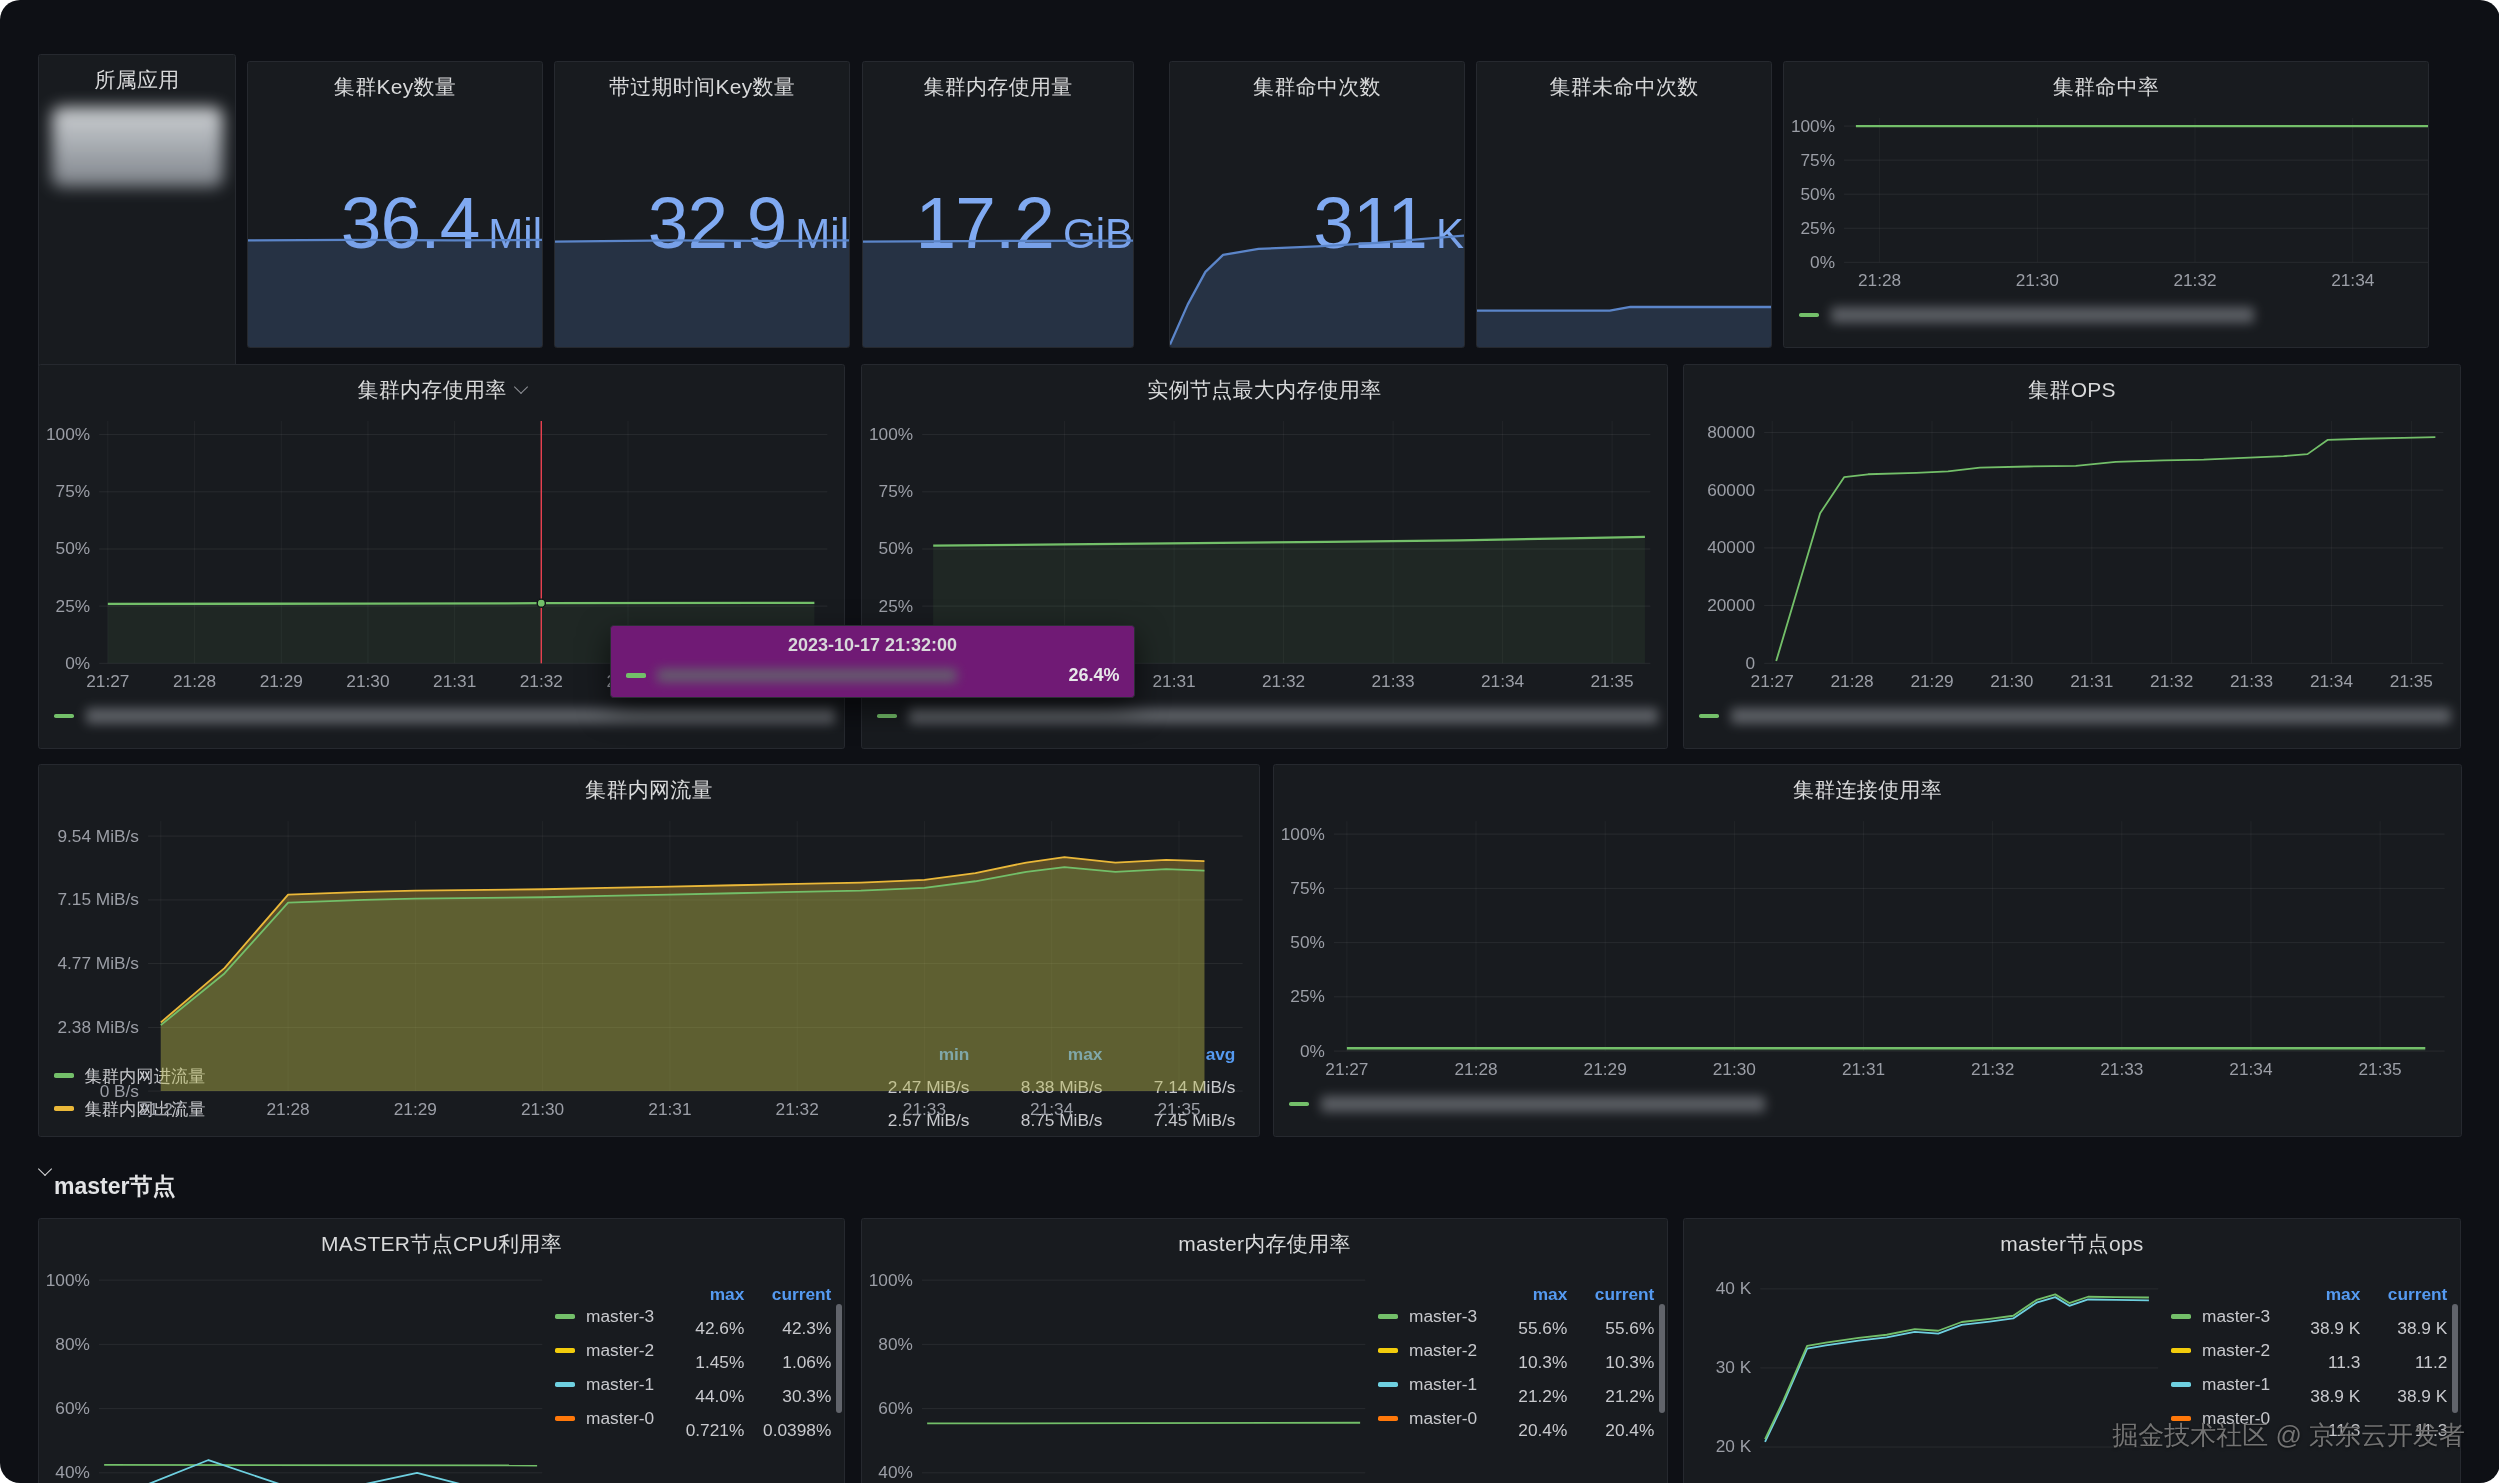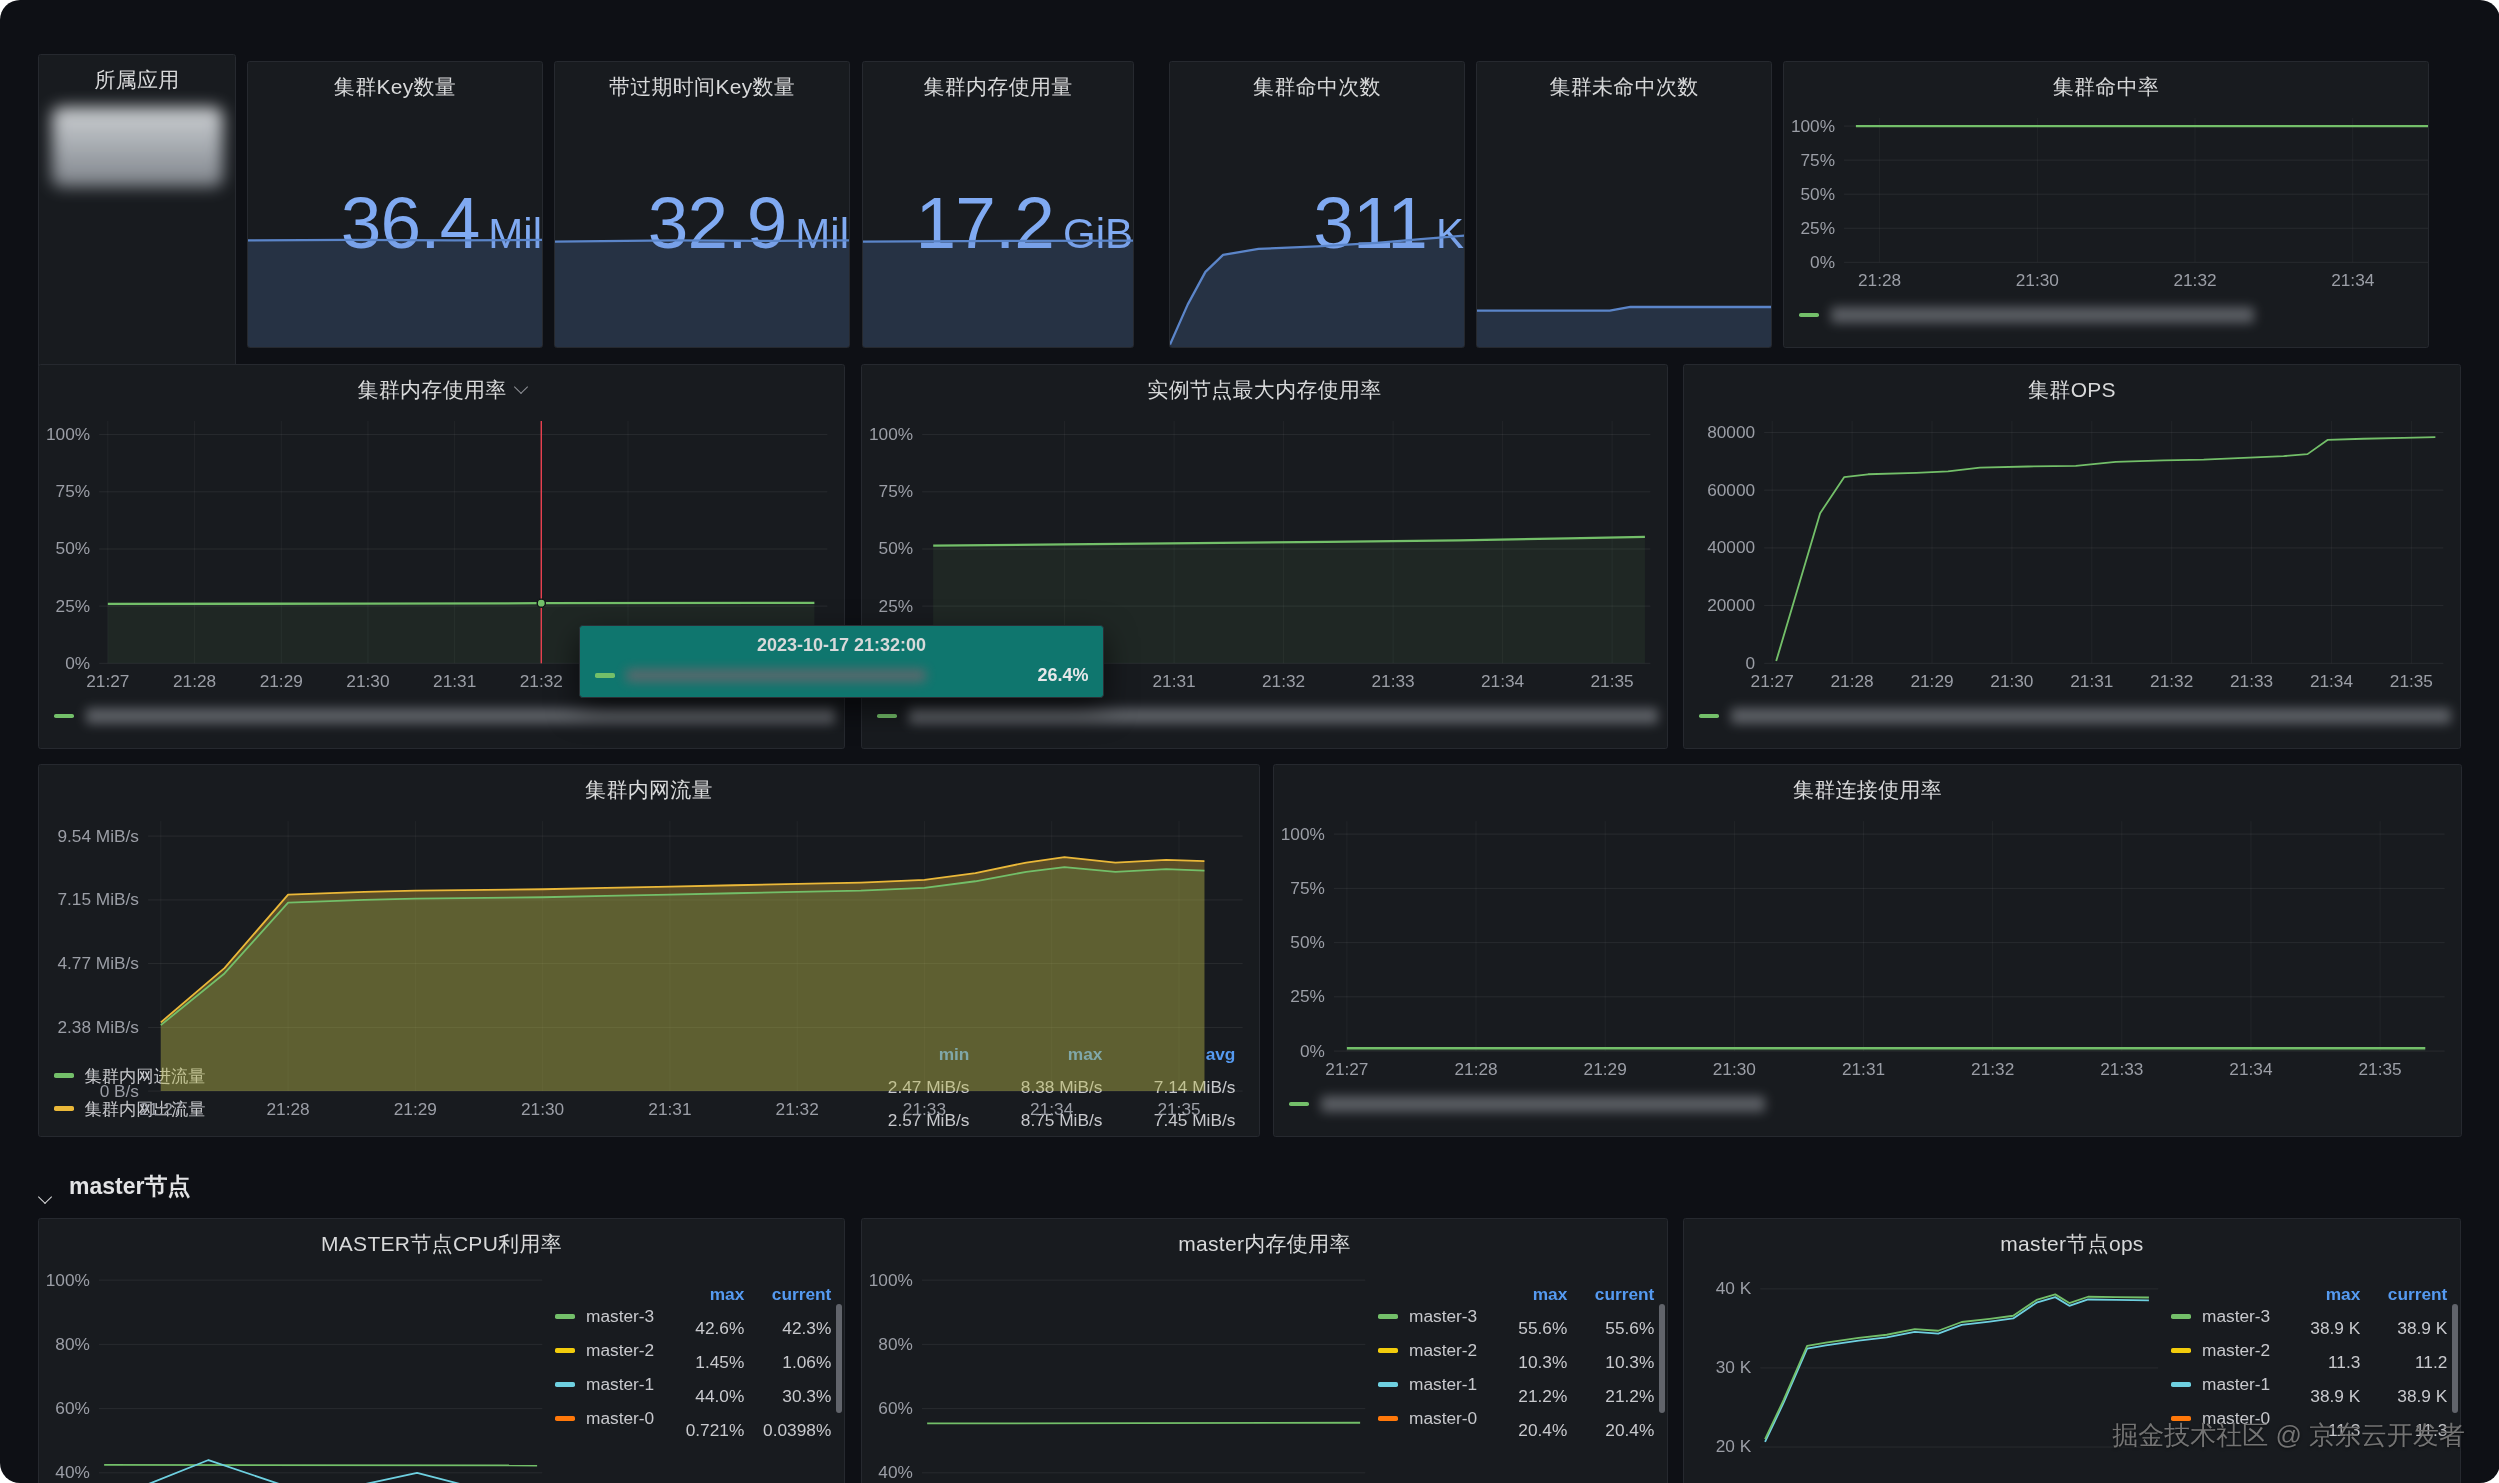--- a/index.html
+++ b/index.html
@@ -38,27 +38,27 @@
   .legend-wrap{flex:0 0 289px;position:relative;padding:1.8px 12.7px 0 0;box-sizing:border-box;}
   .legend-right{font-size:17.3px;color:#c8c9cd;}
   .legend-right .lg-row{height:34px;}
   .legend-right .lg-col{width:87px;}
   .scroll-thumb{position:absolute;right:1.8px;top:40px;width:6.4px;height:109px;border-radius:3.6px;background:#61646b;}
 
   
   .app-blur{margin:7.3px auto 0;width:171px;height:80px;border-radius:9px;background:linear-gradient(180deg,#dcdfe2 0%,#aeb3b9 55%,#878c93 100%);filter:blur(8.2px);opacity:.92;}
 
   
-  .tooltip{position:absolute;z-index:40;background:#0f766e;border:0.9px solid #2b2e34;border-radius:3.6px;box-shadow:0 11px 31px rgba(0,0,0,.6);padding:9px 14.5px 11px;color:#d8d9da;box-sizing:border-box;}
+  .tooltip{position:absolute;z-index:40;background:#701a75;border:0.9px solid #2b2e34;border-radius:3.6px;box-shadow:0 11px 31px rgba(0,0,0,.6);padding:9px 14.5px 11px;color:#d8d9da;box-sizing:border-box;margin-left:31px;}
   .tt-title{text-align:center;font-weight:700;font-size:18px;margin-bottom:9px;}
   .tt-row{display:flex;align-items:center;gap:11px;}
   .tt-val{margin-left:auto;font-size:18px;font-weight:600;color:#e6e7e9;}
 
   
-  .row-header{position:absolute;display:flex;align-items:flex-end;gap:19px;font-size:23px;font-weight:700;color:#e2e3e5;cursor:pointer;}
+  .row-header{position:absolute;display:flex;align-items:flex-start;gap:4px;font-size:23px;font-weight:700;color:#e2e3e5;cursor:pointer;}
   .row-header .chev{border-color:#d8d9da;margin-top:-7.3px;}
 
   .watermark{position:absolute;z-index:60;font-size:26px;color:#737373;text-shadow:0 0.9px 2.7px rgba(0,0,0,.6);}
 </style>
 </head>
 <body>
 
 <div class="dashboard">
 
   <div class="panel" style="left:38px;top:54px;width:198px;height:350px">

